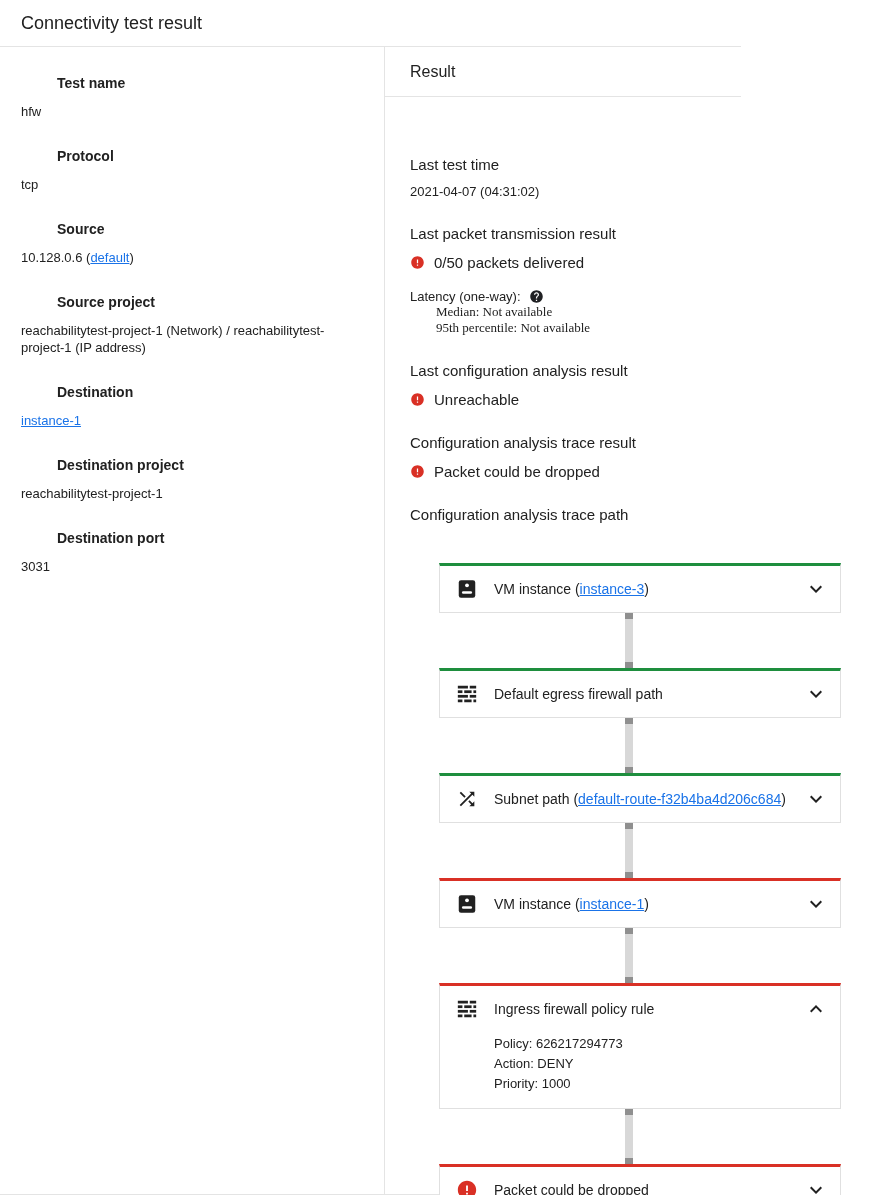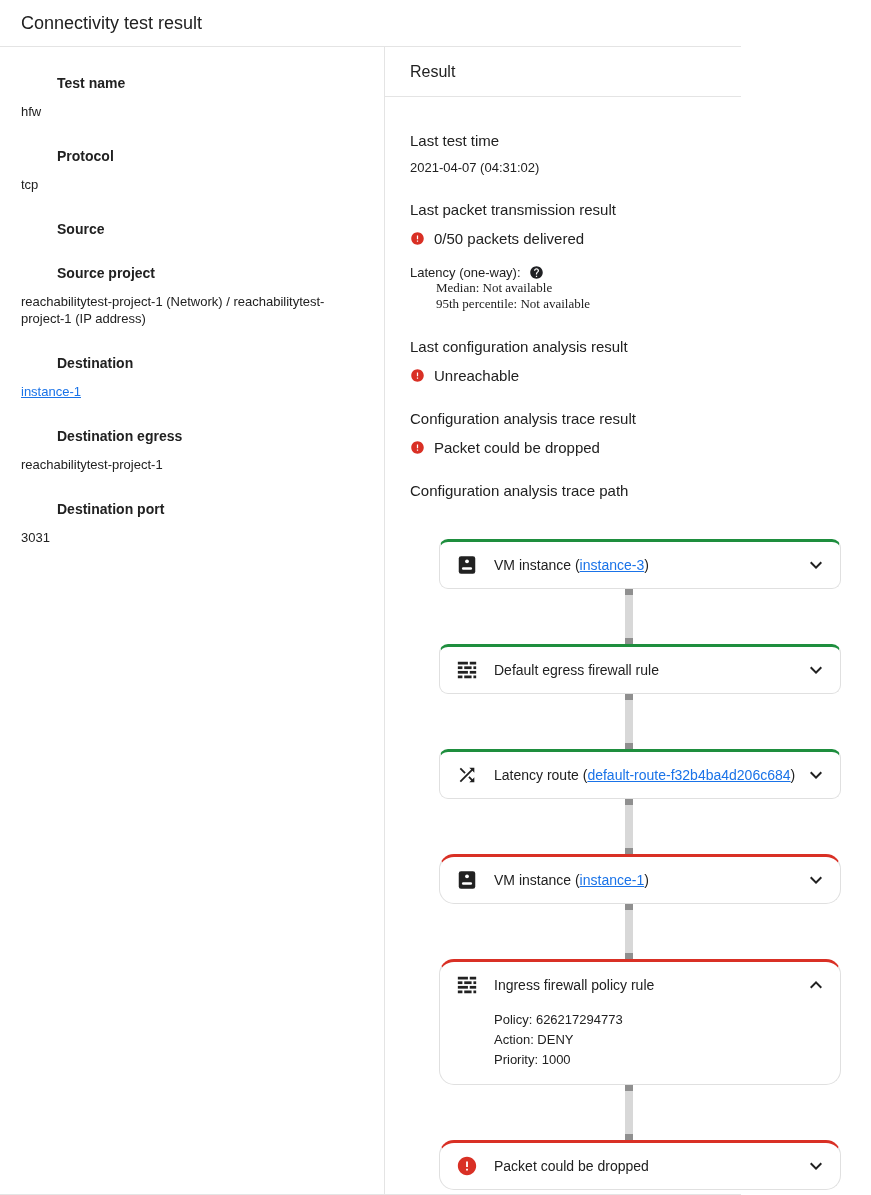--- a/index.html
+++ b/index.html
@@ -27,21 +27,21 @@
   .left-panel {
     width:385px; flex:none;
     border-right:1px solid #e4e4e4;
     padding:28px 24px 0 21px;
   }
   .field { margin-bottom:28px; }
   .field-label { font-size:14px; font-weight:700; color:#212121; margin-bottom:12px;margin-left:36px; }
   .field-value { font-size:13px; line-height:17px; color:#212121; }
   a.inline-link { color:#1a73e8; text-decoration:underline; cursor:pointer; }
 
-  .right-panel { flex:1; display:flex; flex-direction:column; min-width:0; }
+  .right-panel { flex:1; display:flex; flex-direction:column; min-width:0;gap:24px; }
   .result-header {
     height:50px; flex:none;
     display:flex; align-items:center;
     padding-left:25px;
     border-bottom:1px solid #e4e4e4;
     font-size:16px; color:#212121;
   }
   .result-body { padding:8px 30px 16px 25px; }
 
   .section-heading { font-size:15px; font-weight:400; color:#212121; margin-top:26px; }
@@ -53,22 +53,22 @@
   .latency-row svg { flex:none; margin-left:8px; cursor:pointer; }
   .latency-sub { font-size:13px; line-height:16px; padding-left:26px;font-family:Liberation Serif, serif; }
 
   
   .trace-path { margin:40px 0 0 29px; width:402px; }
   .step-card {
     width:402px; background:#fff;
     border:1px solid #e0e0e0;
     border-top-width:3px;
   }
-  .step-card.ok    { border-top-color:#1e8e3e;border-radius:9px; }
-  .step-card.error { border-top-color:#d93025;border-radius:15px; }
+  .step-card.ok    { border-top-color:#1e8e3e; }
+  .step-card.error { border-top-color:#d93025; }
   .step-head {
     height:46px; display:flex; align-items:center;
     padding:0 12px 0 16px; cursor:pointer; white-space:nowrap;
   }
   .step-icon { flex:none; margin-right:16px; display:flex; }
   .step-title { font-size:14px; color:#212121; }
   .chevron { margin-left:auto; flex:none; display:flex; cursor:pointer; }
   .step-details { padding:2px 16px 14px 54px; font-size:13px; line-height:20px; color:#212121; }
   .connector {
     width:8px; height:55px; margin-left:186px;
@@ -125,34 +125,35 @@
         <div class="field-value">hfw</div>
       </div>
 
       <div class="field">
         <div class="field-label">Protocol</div>
         <div class="field-value">tcp</div>
       </div>
 
       <div class="field">
         <div class="field-label">Source</div>
+        <div class="field-value"><span>10.128.0.6 (</span><a class="inline-link">default</a><span>)</span></div>
       </div>
 
       <div class="field">
         <div class="field-label">Source project</div>
         <div class="field-value">reachabilitytest-project-1 (Network) / reachabilitytest-project-1 (IP address)</div>
       </div>
 
       <div class="field">
         <div class="field-label">Destination</div>
         <div class="field-value"><a class="inline-link">instance-1</a></div>
       </div>
 
       <div class="field">
-        <div class="field-label">Destination egress</div>
+        <div class="field-label">Destination project</div>
         <div class="field-value">reachabilitytest-project-1</div>
       </div>
 
       <div class="field">
         <div class="field-label">Destination port</div>
         <div class="field-value">3031</div>
       </div>
 
     </div>
 
@@ -220,38 +221,38 @@
           </div>
           <div class="connector"></div>
 
           <div class="step-card ok">
             <div class="step-head">
               <span class="step-icon">
                   <svg width="22" height="22" viewBox="0 0 24 24">
                     <use href="#ic-firewall"></use>
                   </svg>
                 </span>
-              <span class="step-title">Default egress firewall rule</span>
+              <span class="step-title">Default egress firewall path</span>
               <span class="chevron">
                   <svg width="24" height="24" viewBox="0 0 24 24">
                     <use href="#ic-chevron-down"></use>
                   </svg>
                 </span>
             </div>
           </div>
           <div class="connector"></div>
 
           <div class="step-card ok">
             <div class="step-head">
               <span class="step-icon">
                   <svg width="22" height="22" viewBox="0 0 24 24">
                     <use href="#ic-shuffle"></use>
                   </svg>
                 </span>
-              <span class="step-title"><span>Latency route (</span><a class="inline-link">default-route-f32b4ba4d206c684</a><span>)</span></span>
+              <span class="step-title"><span>Subnet path (</span><a class="inline-link">default-route-f32b4ba4d206c684</a><span>)</span></span>
               <span class="chevron">
                   <svg width="24" height="24" viewBox="0 0 24 24">
                     <use href="#ic-chevron-down"></use>
                   </svg>
                 </span>
             </div>
           </div>
           <div class="connector"></div>
 
           <div class="step-card error">

